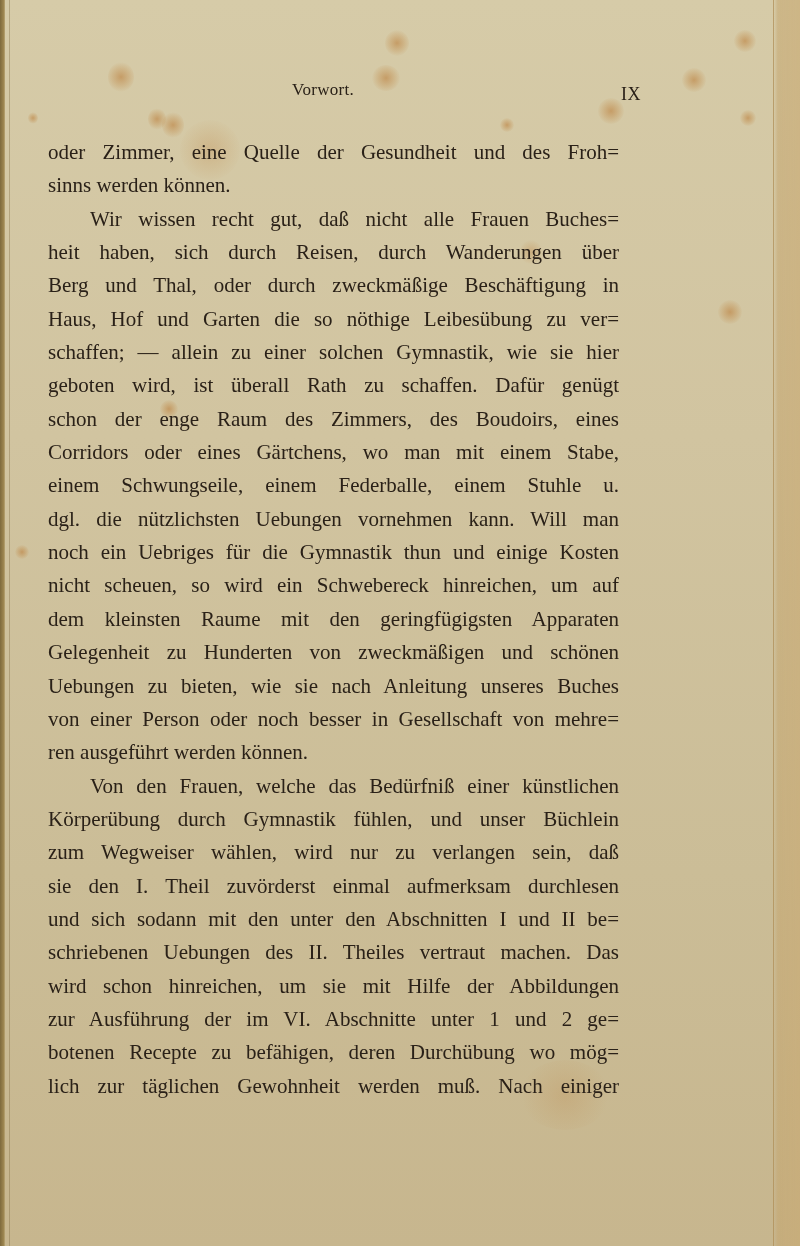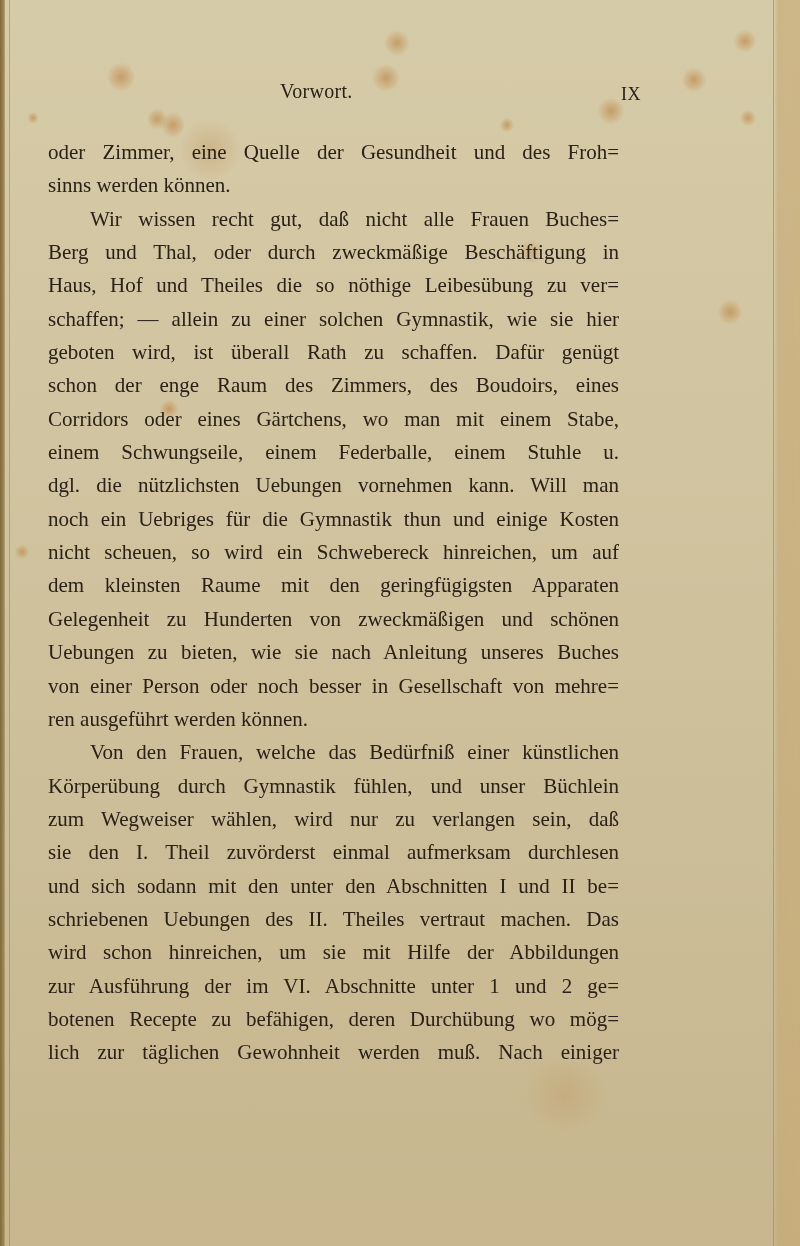--- a/index.html
+++ b/index.html
@@ -23,22 +23,22 @@
     .fore-edge {
       position: absolute; right: 0; top: 0; width: 26px; height: 1246px;
       background: linear-gradient(90deg, rgba(190,160,100,0.0) 0%, rgba(196,165,110,0.55) 15%, rgba(200,168,112,0.6) 100%);
       border-left: 1px solid rgba(150, 115, 60, 0.35);
     }
     .stain {
       position: absolute; border-radius: 50%;
       background: radial-gradient(circle, rgba(185,120,50,0.55) 0%, rgba(190,130,60,0.25) 45%, rgba(190,130,60,0) 75%);
     }
     .running-head {
-      position: absolute; left: 280px; top: 80px;
-      font-size: 20px; letter-spacing: 0.3px;
+      position: absolute; left: 292px; top: 80px;
+      font-size: 17px; letter-spacing: 0.3px;
     }
     .page-number {
       position: absolute; left: 591px; top: 84px;
       font-size: 18px; letter-spacing: 0.5px; margin-left: 30px;
     }
     .text-block {
       position: absolute; left: 40px; top: 136px; width: 571px; margin-left: 8px;
     }
     .line {
       display: block;
@@ -83,22 +83,23 @@
 
   <div class="text-block">
 
     <div class="paragraph">
       <span class="line">oder Zimmer, eine Quelle der Gesundheit und des Froh=</span>
       <span class="line last">sinns werden können.</span>
     </div>
 
     <div class="paragraph">
       <span class="line indent">Wir wissen recht gut, daß nicht alle Frauen Buches=</span>
+      <span class="line">heit haben, sich durch Reisen, durch Wanderungen über</span>
       <span class="line">Berg und Thal, oder durch zweckmäßige Beschäftigung in</span>
-      <span class="line">Haus, Hof und Theiles die so nöthige Leibesübung zu ver=</span>
+      <span class="line">Haus, Hof und Garten die so nöthige Leibesübung zu ver=</span>
       <span class="line">schaffen; — allein zu einer solchen Gymnastik, wie sie hier</span>
       <span class="line">geboten wird, ist überall Rath zu schaffen. Dafür genügt</span>
       <span class="line">schon der enge Raum des Zimmers, des Boudoirs, eines</span>
       <span class="line">Corridors oder eines Gärtchens, wo man mit einem Stabe,</span>
       <span class="line">einem Schwungseile, einem Federballe, einem Stuhle u.</span>
       <span class="line">dgl. die nützlichsten Uebungen vornehmen kann. Will man</span>
       <span class="line">noch ein Uebriges für die Gymnastik thun und einige Kosten</span>
       <span class="line">nicht scheuen, so wird ein Schwebereck hinreichen, um auf</span>
       <span class="line">dem kleinsten Raume mit den geringfügigsten Apparaten</span>
       <span class="line">Gelegenheit zu Hunderten von zweckmäßigen und schönen</span>

